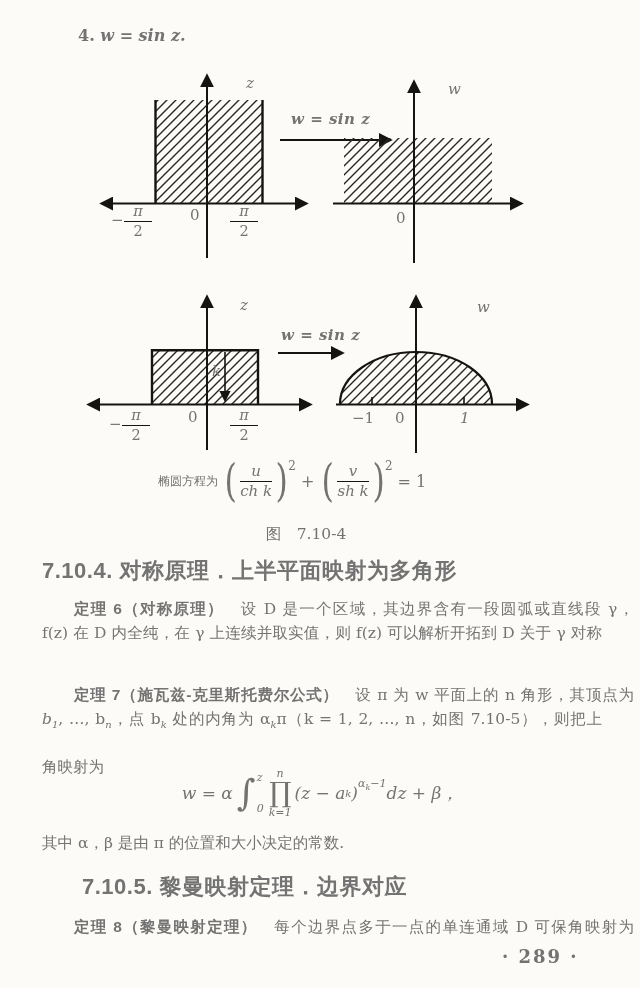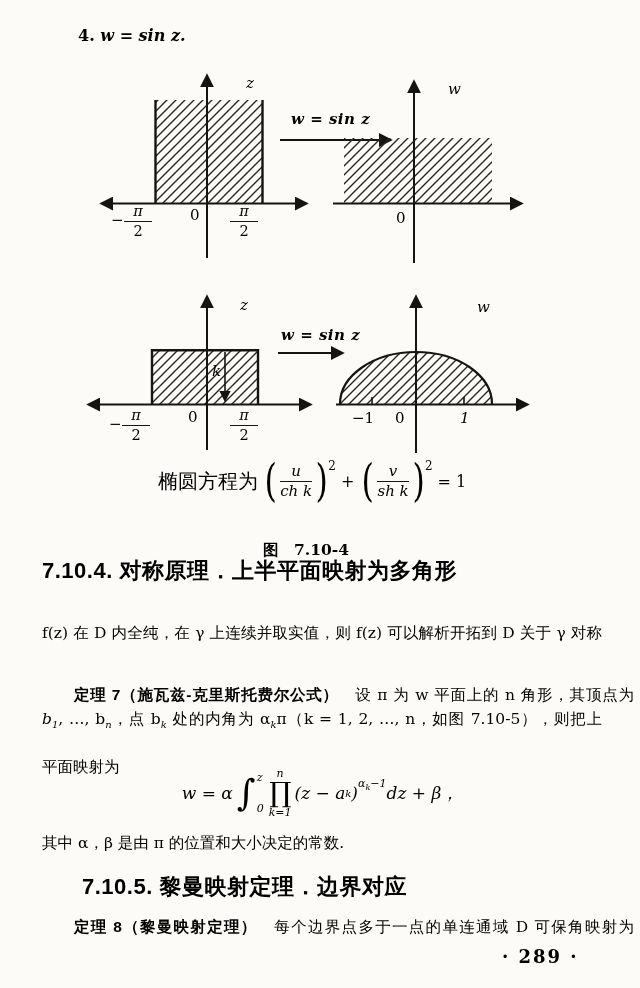--- a/index.html
+++ b/index.html
@@ -1,16 +1,16 @@
 <!DOCTYPE html>
 <html><head>
 <meta charset="utf-8">
 <style>
   html,body{margin:0;padding:0;background:#777;}
-  .page{position:relative;width:640px;height:988px;background:#fcfbf7;color:#000000;
+  .page{position:relative;width:640px;height:988px;background:#fcfbf7;color:#737373;
         font-family:"DejaVu Serif",serif;overflow:hidden;}
   .abs{position:absolute;}
   .math{font-style:italic;}
   .cjk{font-style:normal;}
   
   .h-top{font-size:16px;font-weight:bold;}
   .sec-head{font-size:22px;font-weight:bold;font-family:"Liberation Sans",sans-serif;letter-spacing:.5px;}
   
   .bline{left:42px;width:560px;font-size:15.5px;line-height:22px;white-space:nowrap;}
   .bline.just{white-space:normal;text-align:justify;text-align-last:justify;}
@@ -21,29 +21,29 @@
   
   .flabel{position:absolute;font-size:15px;font-style:italic;}
   .fnum{position:absolute;font-size:15px;}
   .frac{position:absolute;width:28px;text-align:center;font-size:14.5px;line-height:1.15;}
   .frac .num{display:block;border-bottom:1.4px solid #161412;font-style:italic;padding:0 5px 1px;}
   .frac .den{display:block;padding-top:1px;}
   .fminus{position:absolute;font-size:15px;}
   .maplab{position:absolute;font-size:15px;font-style:italic;font-weight:bold;letter-spacing:.5px;}
   
   .eq{position:absolute;left:158px;top:456px;height:50px;display:flex;align-items:center;font-size:16px;}
-  .eq .pre{font-size:20px;margin-right:4px;}
+  .eq .pre{font-size:12px;margin-right:4px;}
   .bigp{font-size:44px;font-weight:400;line-height:46px;transform:scaleX(.72);}
   .eq .frc{display:inline-block;text-align:center;font-size:15px;line-height:1.1;margin:0 1px;}
   .eq .frc .n{display:block;border-bottom:1.4px solid #161412;font-style:italic;padding:0 8px 1px;}
   .eq .frc .d{display:block;font-style:italic;padding-top:1px;}
   .eq .ex{font-size:12px;transform:translateY(-15px);display:inline-block;margin-left:-2px;}
   .eq .op{margin:0 5px;}
   
-  .caption{left:0;width:612px;top:540px;text-align:center;font-size:15.5px;font-weight:bold;}
+  .caption{left:0;width:612px;top:524px;text-align:center;font-size:15.5px;font-weight:normal;}
   
   .sc{left:0;width:640px;top:768px;display:flex;justify-content:center;align-items:center;
       font-size:17px;font-style:italic;}
   .sc .intg{font-size:36px;font-style:normal;line-height:1;margin:0 1px 0 4px;}
   .sc .lims{display:inline-flex;flex-direction:column;justify-content:space-between;height:44px;
             font-size:11px;margin-right:2px;}
   .sc .prodwrap{display:inline-flex;flex-direction:column;align-items:center;font-size:11px;line-height:1;margin:0 3px;}
   .sc .prod{font-size:28px;font-style:normal;line-height:1;}
   .sc .expo{font-size:11px;transform:translateY(-8px);display:inline-block;}
   .sc .expo sub{font-size:8px;}
@@ -150,29 +150,32 @@
     <span class="op">= 1</span>
   </div>
 
   <div class="abs caption">图　7.10-4</div>
 
   <div class="abs sec-head" style="left:42px;top:556px;">
     <span>7.10.4.</span>
     <span>对称原理．上半平面映射为多角形</span>
   </div>
 
+  <div class="abs bline just indent" style="top:598px;">
+    <b>定理 6（对称原理）</b><span>　设 D 是一个区域，其边界含有一段圆弧或直线段 γ，</span>
+  </div>
   <div class="abs bline just" style="top:622px;">f(z) 在 D 内全纯，在 γ 上连续并取实值，则 f(z) 可以解析开拓到 D 关于 γ 对称</div>
 
   <div class="abs bline just indent" style="top:684px;">
     <b>定理 7（施瓦兹-克里斯托费尔公式）</b><span>　设 π 为 w 平面上的 n 角形，其顶点为</span>
   </div>
   <div class="abs bline just math" style="top:708px;">
     <span class="math">b</span><sub>1</sub><span class="cjk">, …, b</span><sub>n</sub><span class="cjk">，点 b</span><sub>k</sub><span class="cjk"> 处的内角为 α</span><sub>k</sub><span class="cjk">π（k = 1, 2, …, n，如图 7.10-5），则把上</span>
   </div>
-  <div class="abs bline" style="top:756px;">平面映射为</div>
+  <div class="abs bline" style="top:756px;">角映射为</div>
 
   <div class="abs sc">
     <span>w = α</span>
     <span class="intg">∫</span>
     <span class="lims">
       <span>z</span>
       <span>0</span>
     </span>
     <span class="prodwrap">
       <span>n</span>

